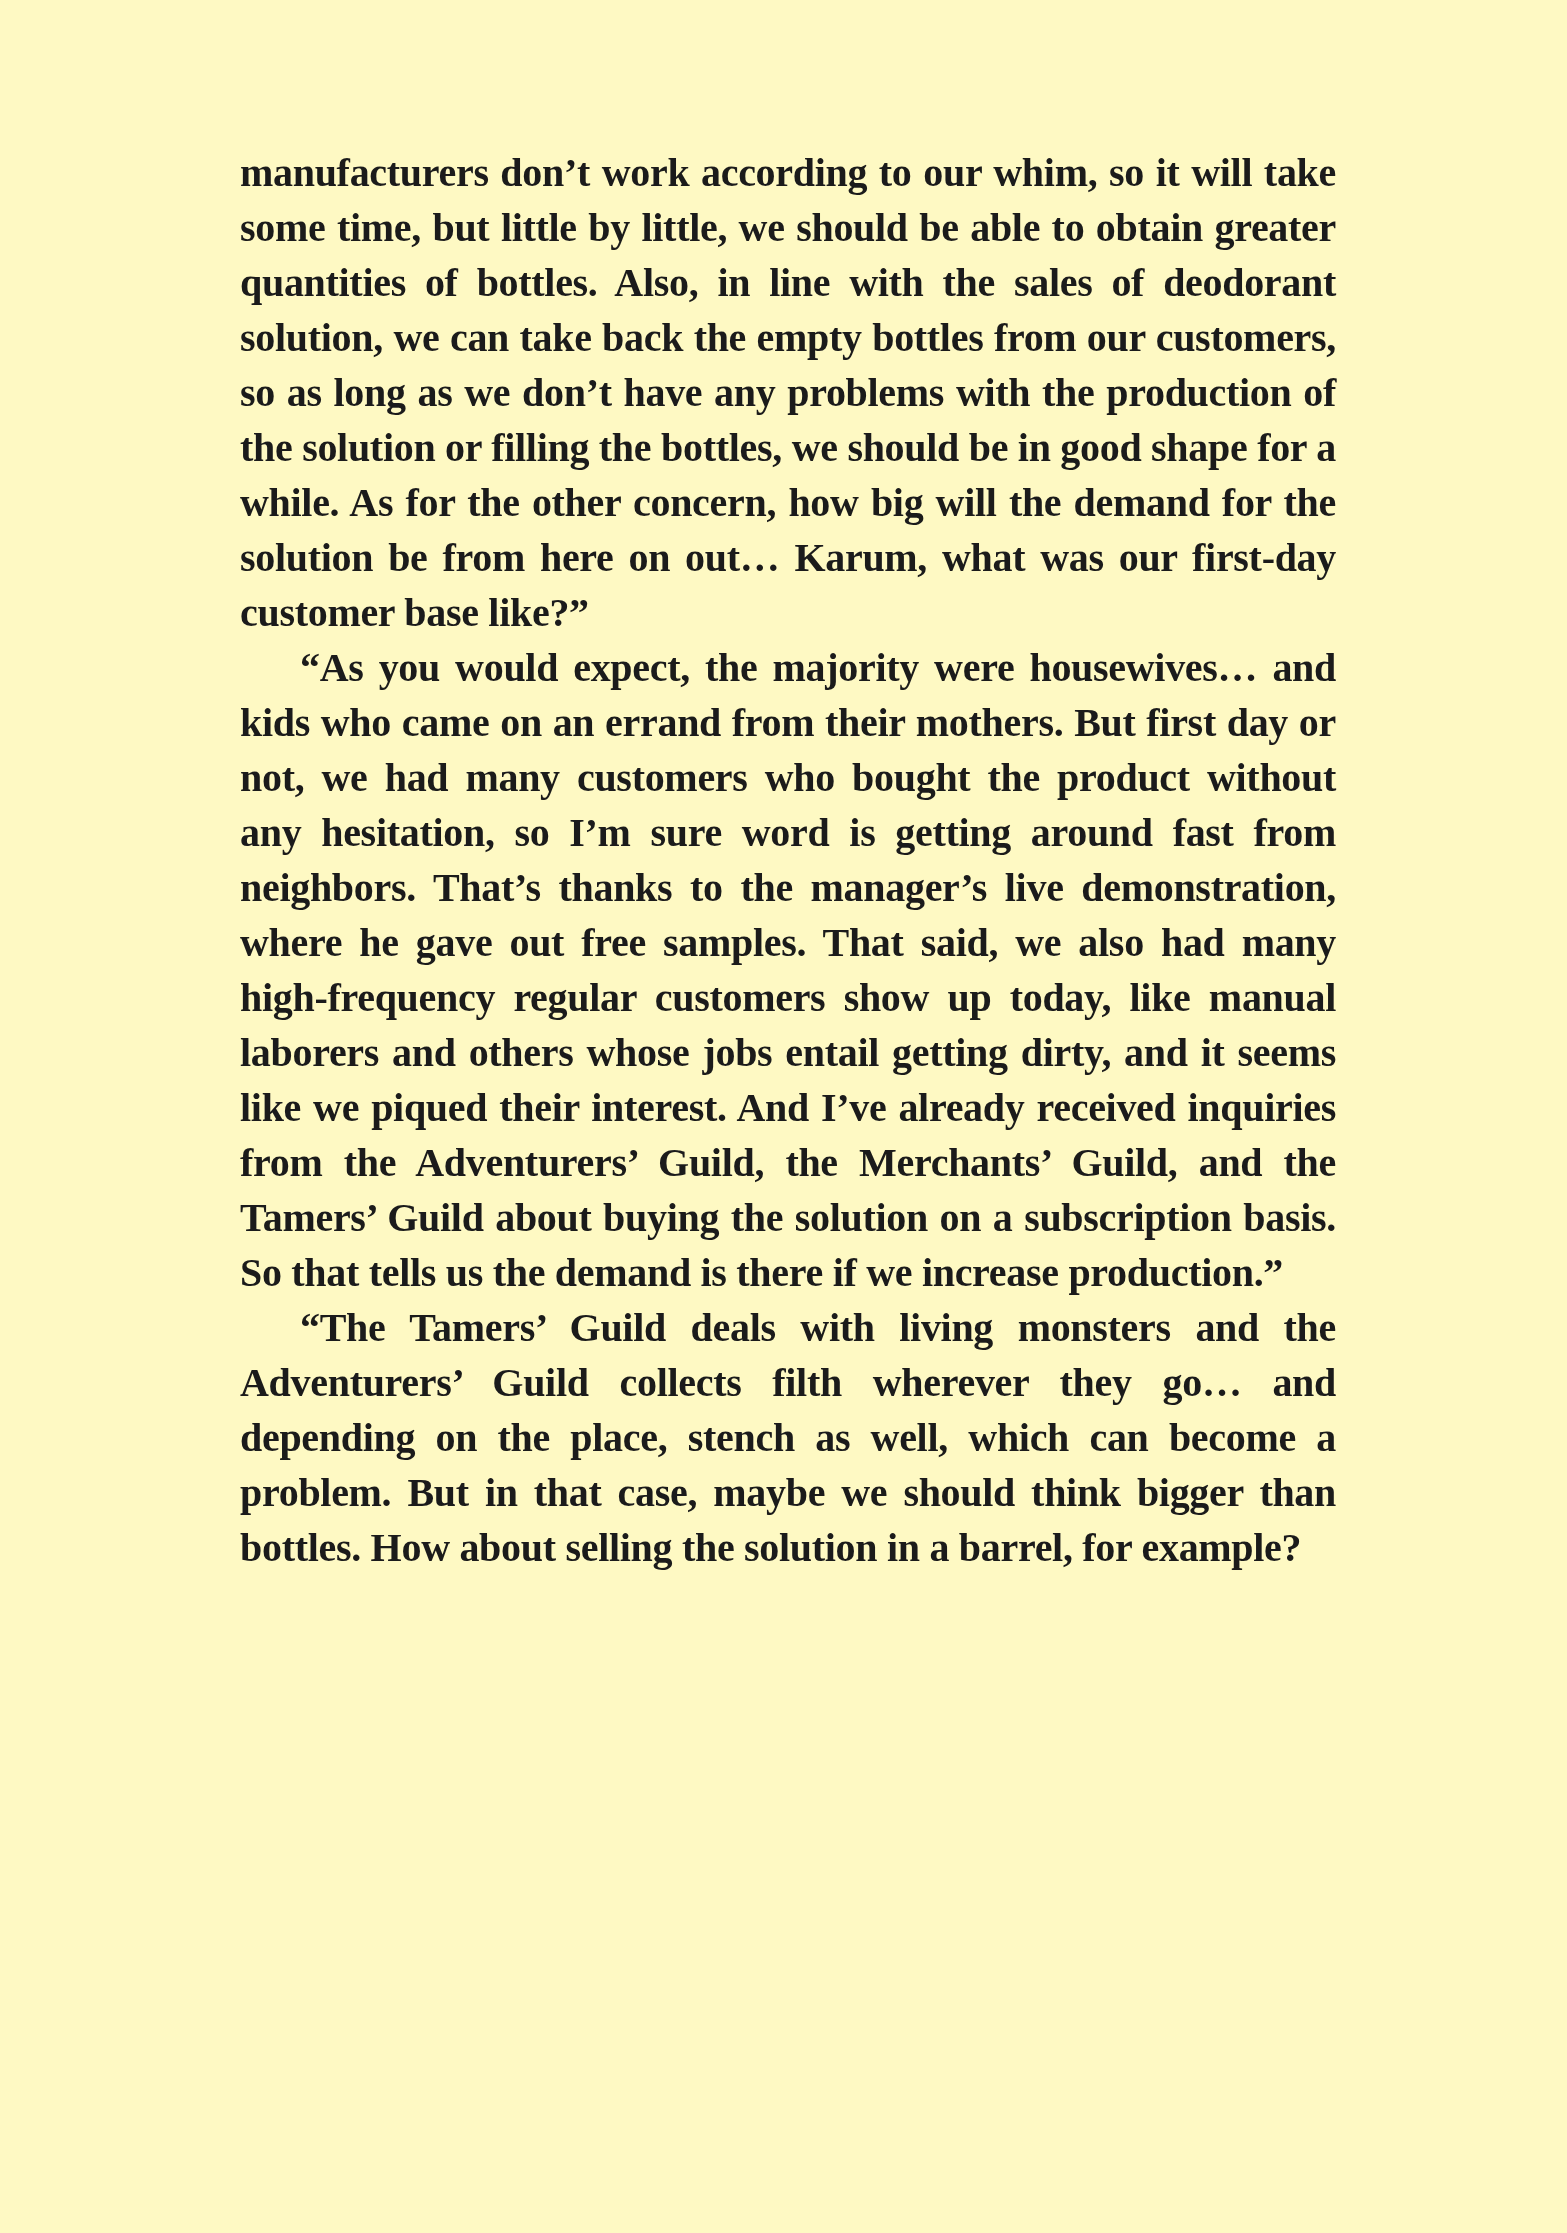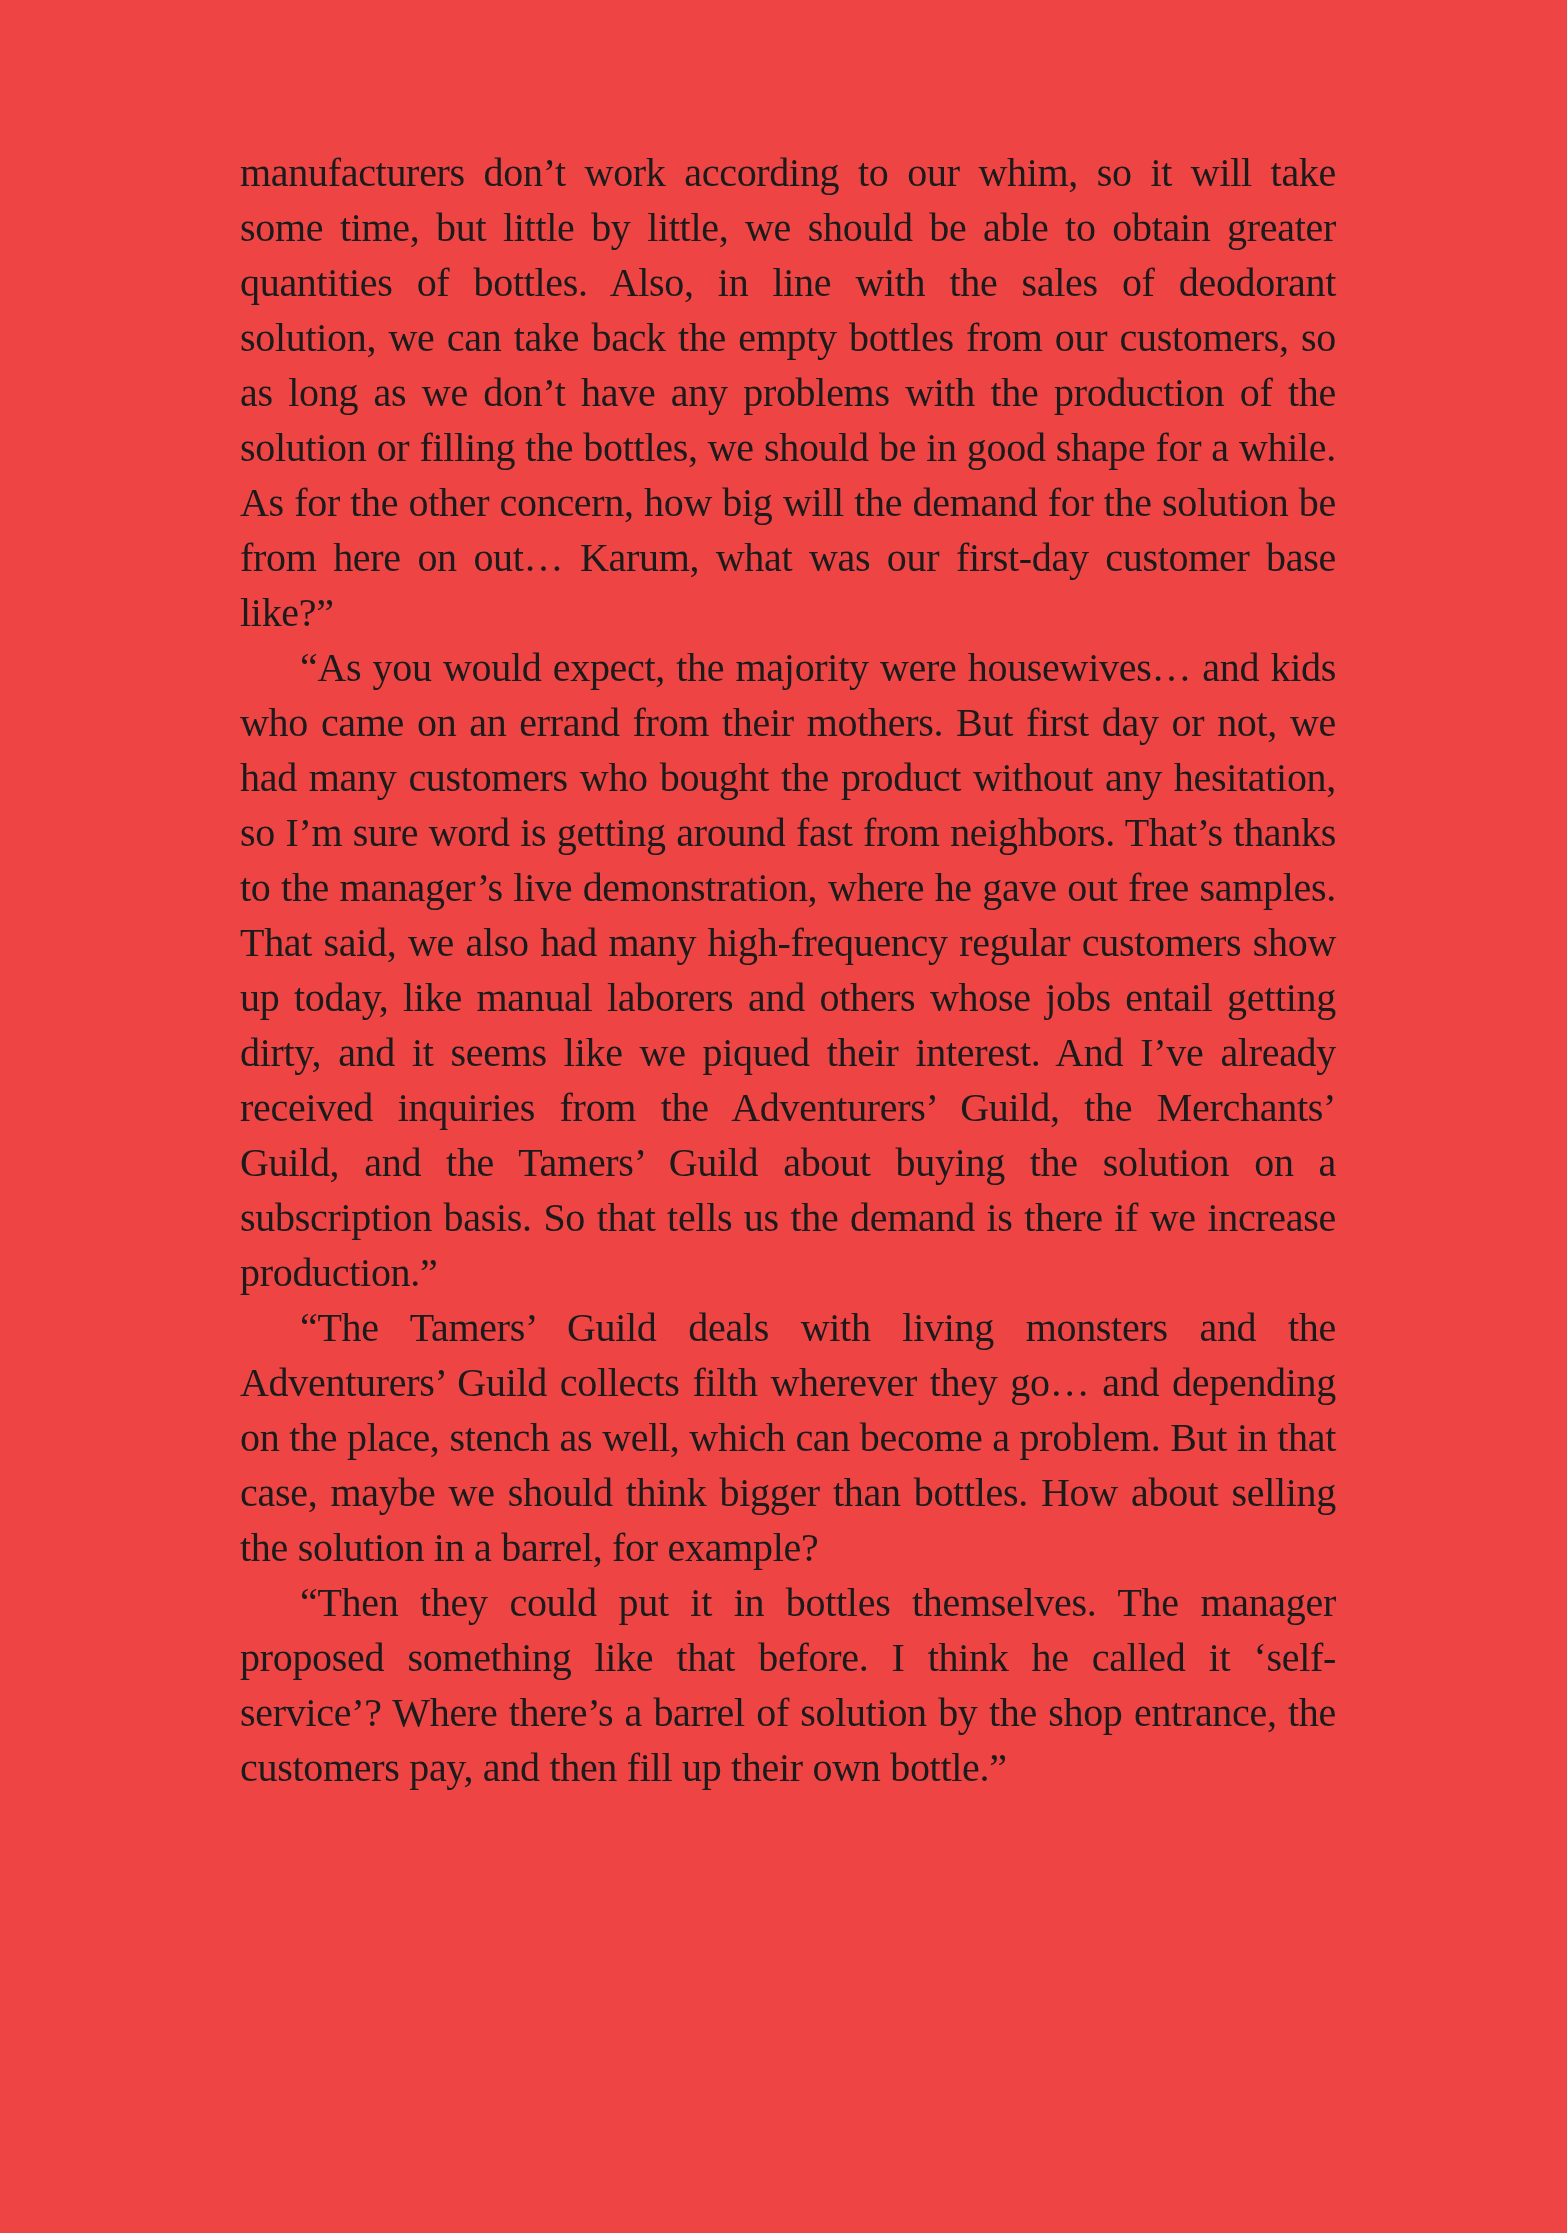--- a/index.html
+++ b/index.html
@@ -10,22 +10,23 @@
   body {
     width: 1567px;
     height: 2233px;
     overflow: hidden;
     font-family: "Liberation Serif", "DejaVu Serif", serif;
   }
   .page {
     box-sizing: border-box;
     width: 1567px;
     height: 2233px;
-    background: #ef4444;
+    background: #fef9c3;
     padding: 145px 231px 0 240px;
+    font-weight: bold;
   }
   .page p {
     margin: 0;
     padding: 0;
     font-size: 40px;
     line-height: 55px;
     letter-spacing: -0.3px;
     color: #1b1b1b;
     text-align: justify;
     text-justify: inter-word;
@@ -34,14 +35,13 @@
     text-indent: 60px;
   }
 </style>
 </head>
 <body>
 
 <main class="page">
   <p>manufacturers don’t work according to our whim, so it will take some time, but little by little, we should be able to obtain greater quantities of bottles. Also, in line with the sales of deodorant solution, we can take back the empty bottles from our customers, so as long as we don’t have any problems with the production of the solution or filling the bottles, we should be in good shape for a while. As for the other concern, how big will the demand for the solution be from here on out… Karum, what was our first-day customer base like?”</p>
   <p class="indent">“As you would expect, the majority were housewives… and kids who came on an errand from their mothers. But first day or not, we had many customers who bought the product without any hesitation, so I’m sure word is getting around fast from neighbors. That’s thanks to the manager’s live demonstration, where he gave out free samples. That said, we also had many high-frequency regular customers show up today, like manual laborers and others whose jobs entail getting dirty, and it seems like we piqued their interest. And I’ve already received inquiries from the Adventurers’ Guild, the Merchants’ Guild, and the Tamers’ Guild about buying the solution on a subscription basis. So that tells us the demand is there if we increase production.”</p>
   <p class="indent">“The Tamers’ Guild deals with living monsters and the Adventurers’ Guild collects filth wherever they go… and depending on the place, stench as well, which can become a problem. But in that case, maybe we should think bigger than bottles. How about selling the solution in a barrel, for example?</p>
-  <p class="indent">“Then they could put it in bottles themselves. The manager proposed something like that before. I think he called it ‘self-service’? Where there’s a barrel of solution by the shop entrance, the customers pay, and then fill up their own bottle.”</p>
 </main>
 
 </body></html>

